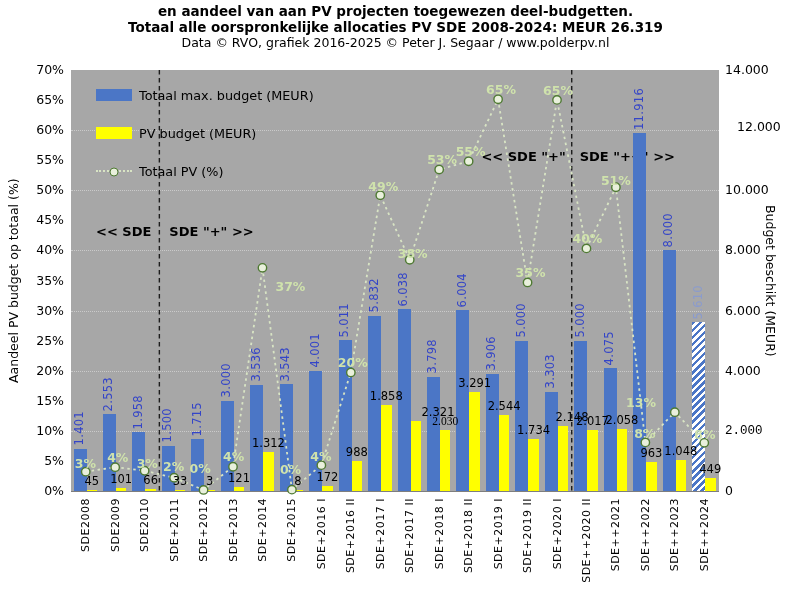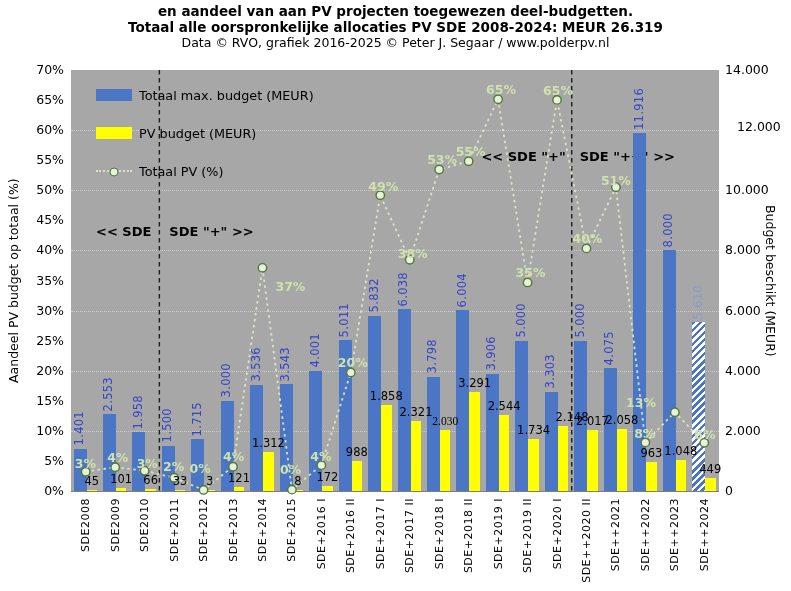--- a/index.html
+++ b/index.html
@@ -122,21 +122,21 @@
       <div class="ylab" style="left: 285.841px; bottom: 31.7106px;">988</div>
       <div class="xlab" style="left: 273.318px; top: 428px;">SDE+2016 II</div>
       <div class="bar total" style="left: 297.045px; height: 175.377px;"></div>
       <div class="bar pv" style="left: 310.045px; height: 86.2148px;"></div>
       <div class="vlab" style="left: 296.545px; bottom: 178.377px;">5.832</div>
       <div class="ylab" style="left: 315.295px; bottom: 88.2148px;">1.858</div>
       <div class="xlab" style="left: 302.773px; top: 428px;">SDE+2017 I</div>
       <div class="bar total" style="left: 326.5px; height: 181.571px;"></div>
       <div class="bar pv" style="left: 339.5px; height: 69.7958px;"></div>
       <div class="vlab" style="left: 326px; bottom: 184.571px;">6.038</div>
-      <div class="ylab" style="left: 334px; bottom: 71.7958px; padding-left: 22px;">2.321</div>
+      <div class="ylab" style="left: 356px; bottom: 71.7958px; padding-left: 22px;">2.321</div>
       <div class="xlab" style="left: 332.227px; top: 428px;">SDE+2017 II</div>
       <div class="bar total" style="left: 355.955px; height: 114.211px;"></div>
       <div class="bar pv" style="left: 368.955px; height: 61.045px;"></div>
       <div class="vlab" style="left: 355.455px; bottom: 117.211px;">3.798</div>
       <div class="ylab" style="left: 374.205px; bottom: 63.045px; font-family: Liberation Serif, serif;">2.030</div>
       <div class="xlab" style="left: 361.682px; top: 428px;">SDE+2018 I</div>
       <div class="bar total" style="left: 385.409px; height: 180.549px;"></div>
       <div class="bar pv" style="left: 398.409px; height: 98.9651px;"></div>
       <div class="vlab" style="left: 384.909px; bottom: 183.549px;">6.004</div>
       <div class="ylab" style="left: 403.659px; bottom: 100.965px;">3.291</div>
@@ -263,15 +263,15 @@
     <div class="tick left" style="right: 727px; top: 393.786px;">15%</div>
     <div class="tick left" style="right: 727px; top: 423.857px;">10%</div>
     <div class="tick left" style="right: 727px; top: 453.929px;">5%</div>
     <div class="tick left" style="right: 727px; top: 484px;">0%</div>
     <div class="tick" style="left: 725px; top: 63px;">14.000</div>
     <div class="tick" style="left: 725px; top: 120px; margin-left: 12px;">12.000</div>
     <div class="tick" style="left: 725px; top: 183.286px;">10.000</div>
     <div class="tick" style="left: 725px; top: 243.429px;">8.000</div>
     <div class="tick" style="left: 725px; top: 303.571px;">6.000</div>
     <div class="tick" style="left: 725px; top: 363.714px;">4.000</div>
-    <div class="tick" style="left: 725px; top: 423.857px;">2.000</div>
+    <div class="tick" style="left: 725px; top: 423.857px; font-family: Liberation Mono, monospace;">2.000</div>
     <div class="tick" style="left: 725px; top: 484px;">0</div>
   </div>
 
 </body></html>

